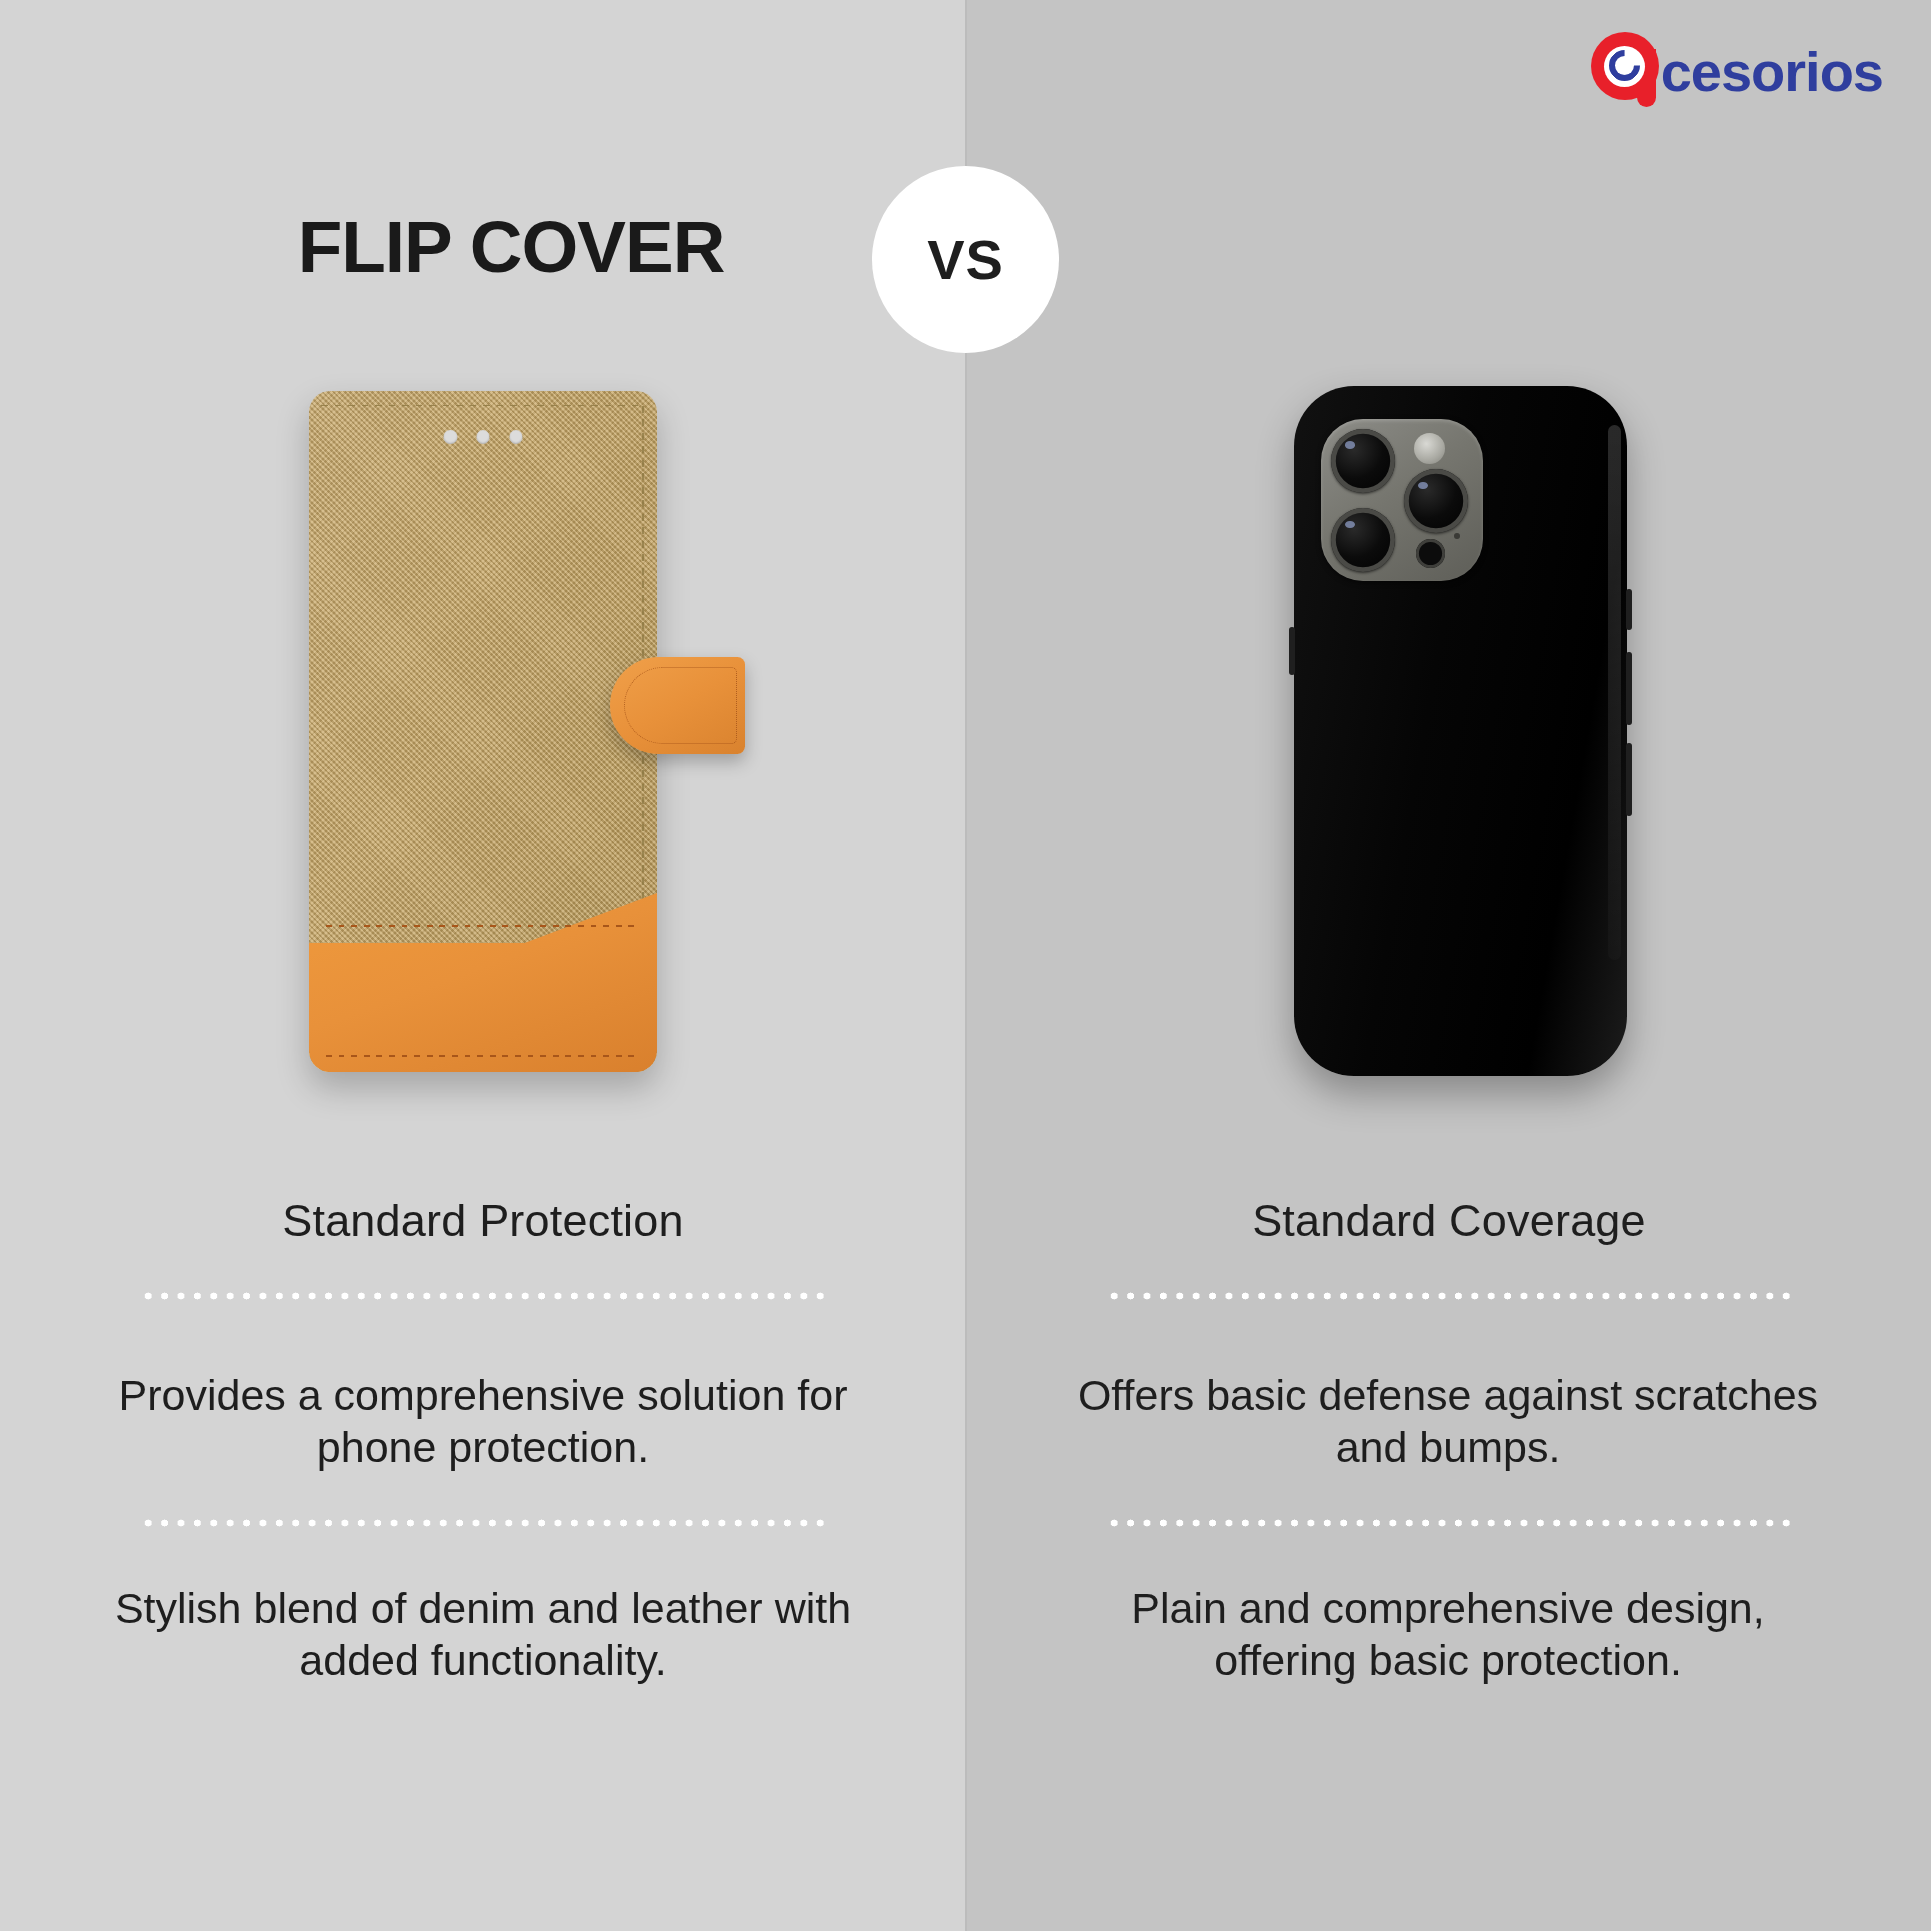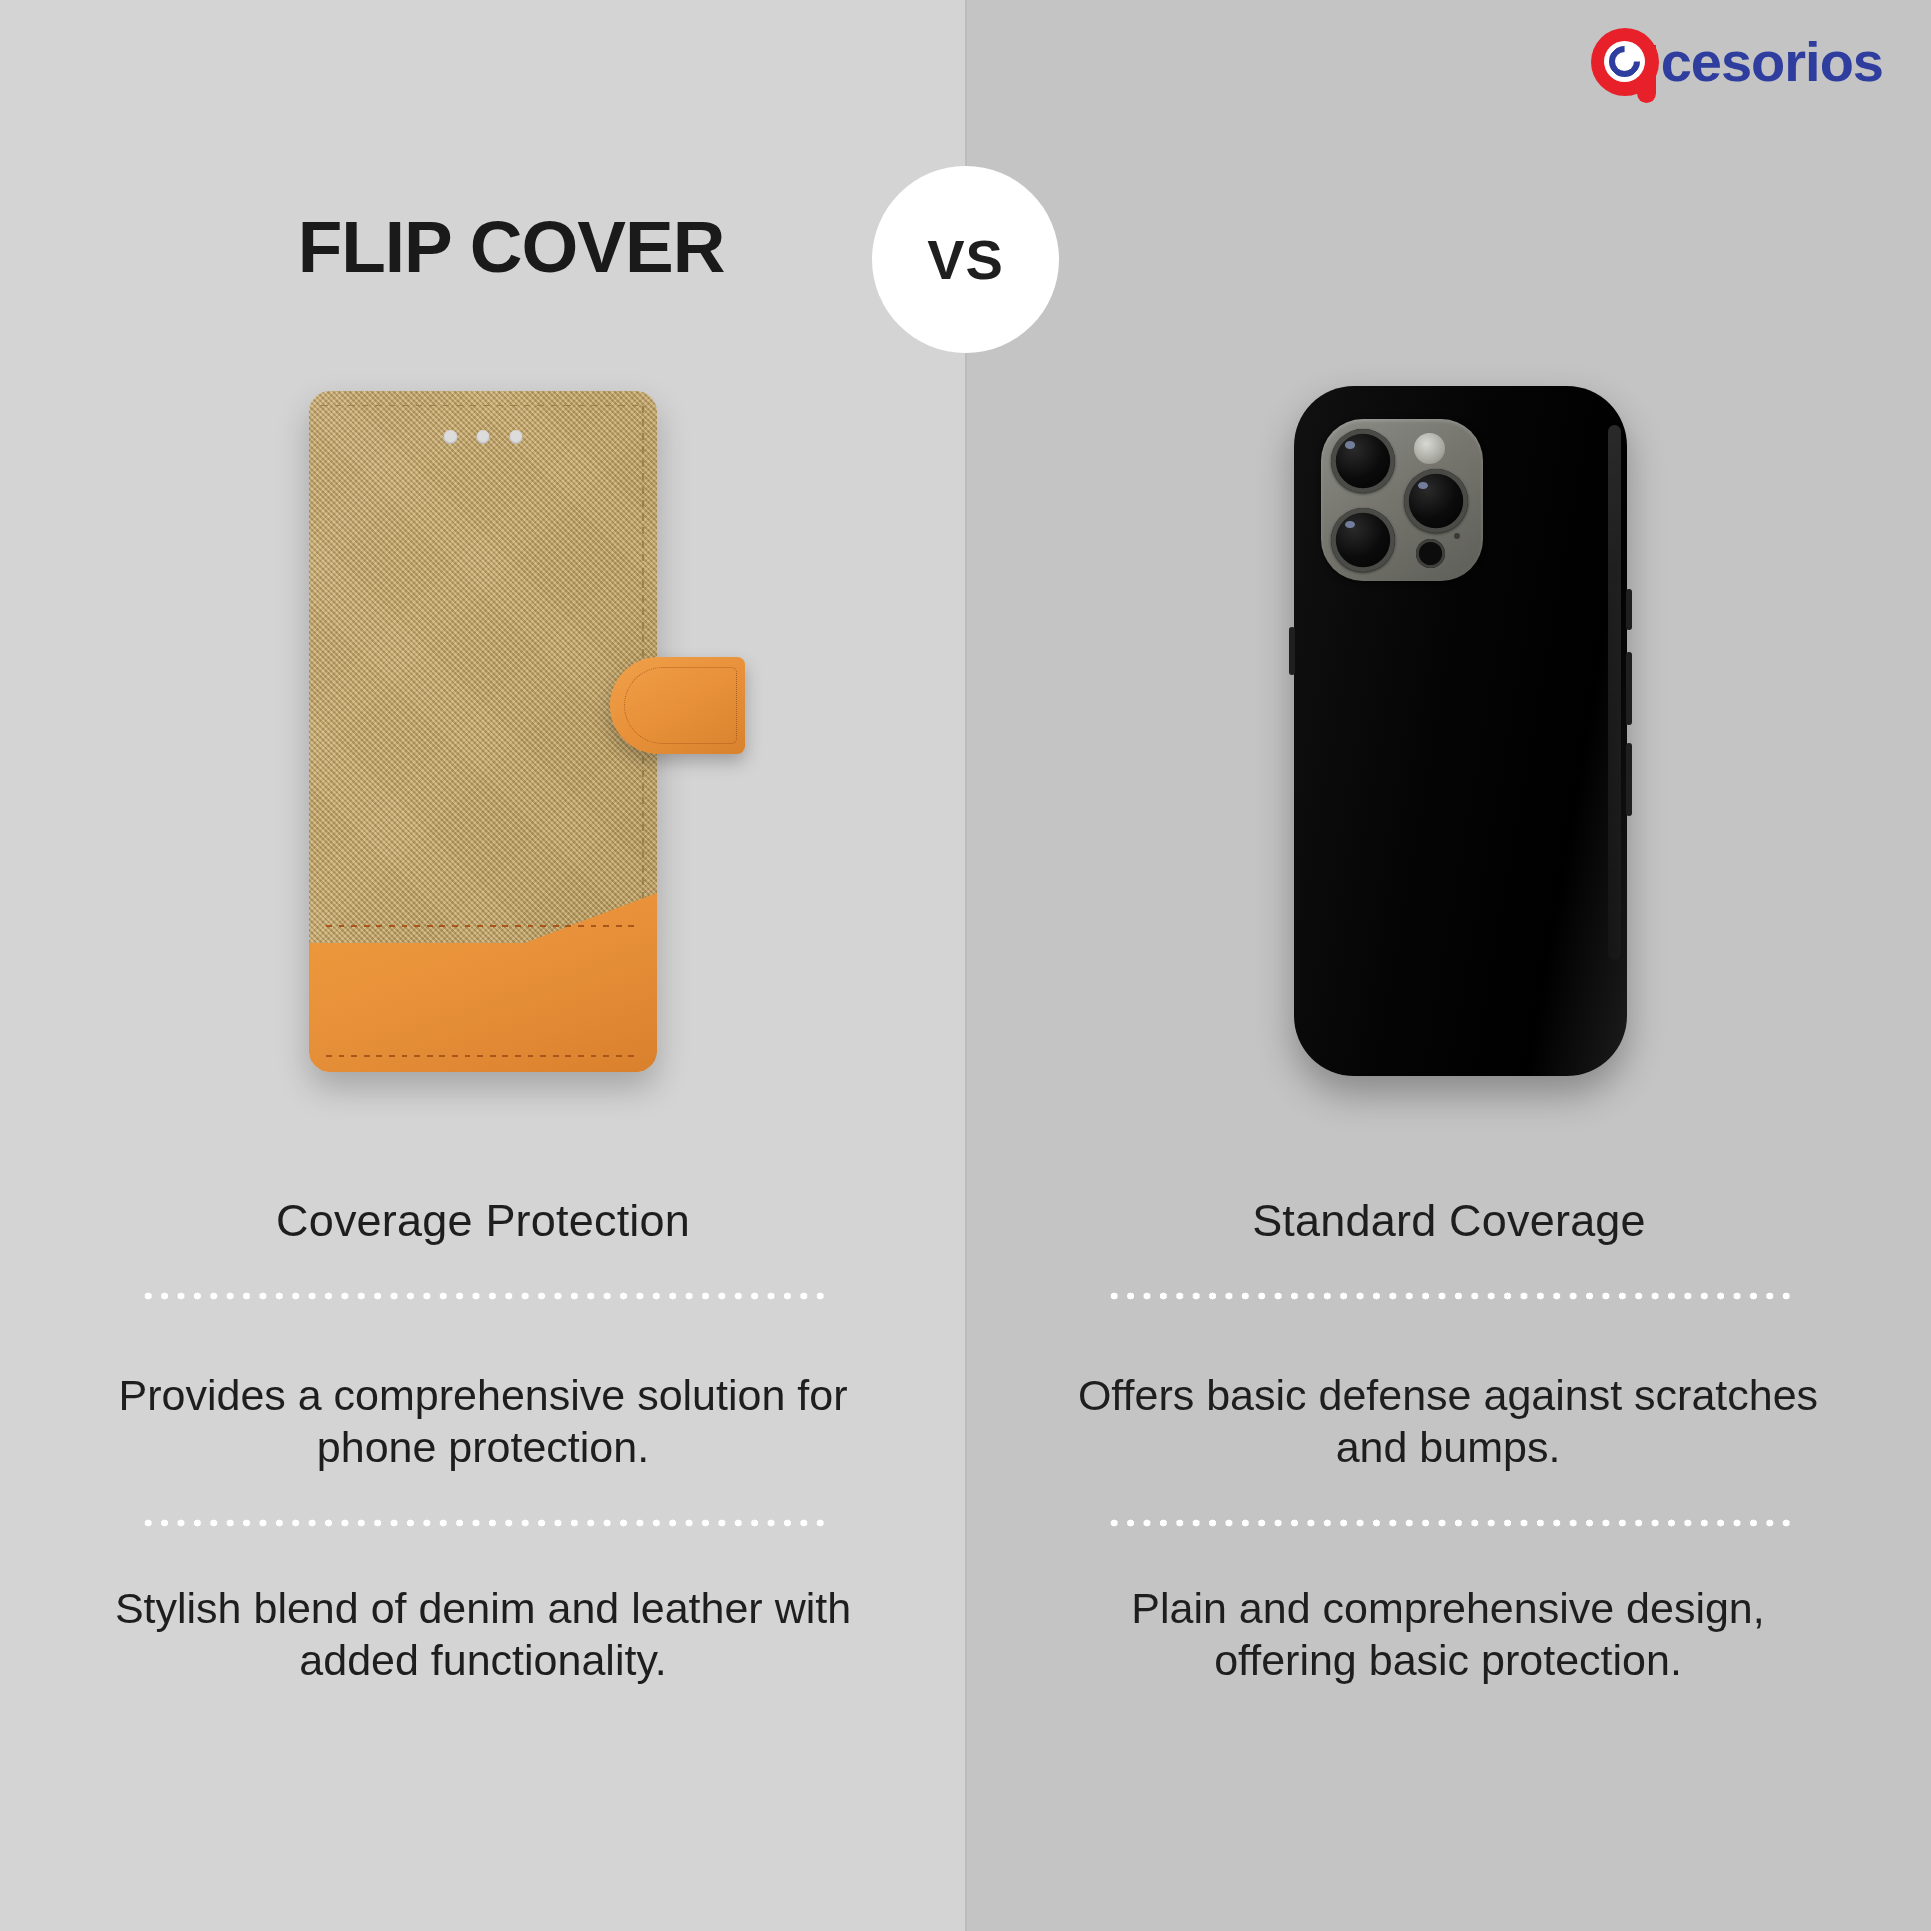--- a/index.html
+++ b/index.html
@@ -22,21 +22,21 @@
     background:#c4c4c4;
   }
   .divider-vertical {
     position:absolute; left:965px; top:0; width:1.9px; height:1931px;
     background:#bcbcbc;
   }
 
   
   .logo {
     position:absolute; right:48px; top:23px;
-    display:flex; align-items:center; height:77px;
+    display:flex; align-items:flex-end; height:77px;
   }
   .logo-mark {
     position:relative; width:68px; height:68px; margin-right:1.9px;
   }
   .logo-a-outer {
     position:absolute; left:0; top:0; width:68px; height:68px;
     border-radius:50%; background:#e8202a;
   }
   .logo-a-stem {
     position:absolute; left:46px; top:17.4px; width:19.3px; height:58px;
@@ -296,21 +296,21 @@
         <div class="lens l3">
           <div class="lens-hi"></div>
         </div>
         <div class="flash"></div>
         <div class="lidar"></div>
         <div class="micro-dot"></div>
       </div>
     </div>
   </div>
 
-  <div class="subtitle subtitle-left">Coverage Protection</div>
+  <div class="subtitle subtitle-left">Standard Protection</div>
   <div class="subtitle subtitle-right">Standard Coverage</div>
 
   <div class="dotted-sep sep-l1"></div>
   <div class="dotted-sep sep-r1"></div>
   <div class="dotted-sep sep-l2"></div>
   <div class="dotted-sep sep-r2"></div>
 
   <div class="body-text bt-l1">Provides a comprehensive solution for phone protection.</div>
   <div class="body-text bt-l2">Stylish blend of denim and leather with added functionality.</div>
   <div class="body-text bt-r1">Offers basic defense against scratches and bumps.</div>

